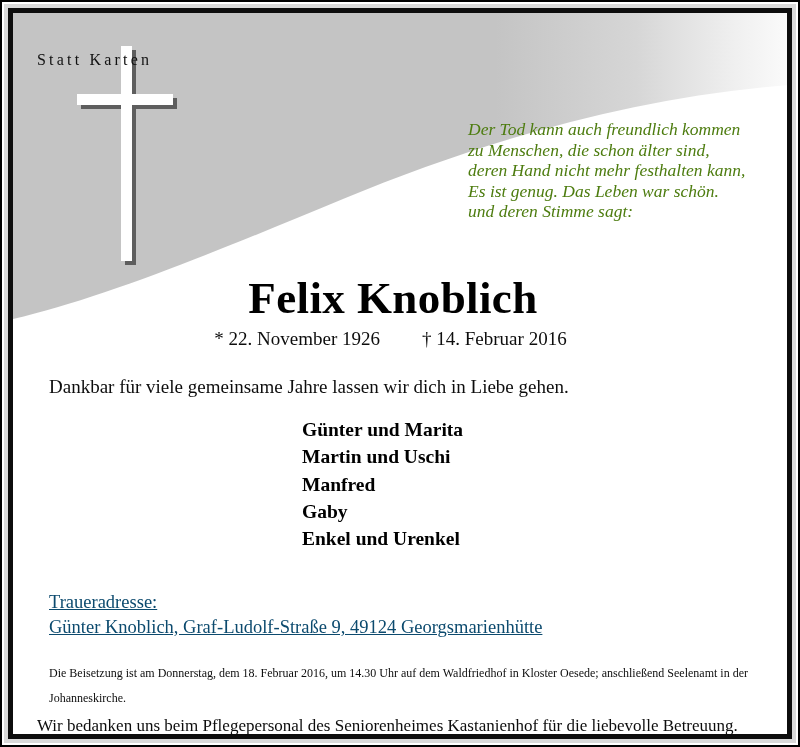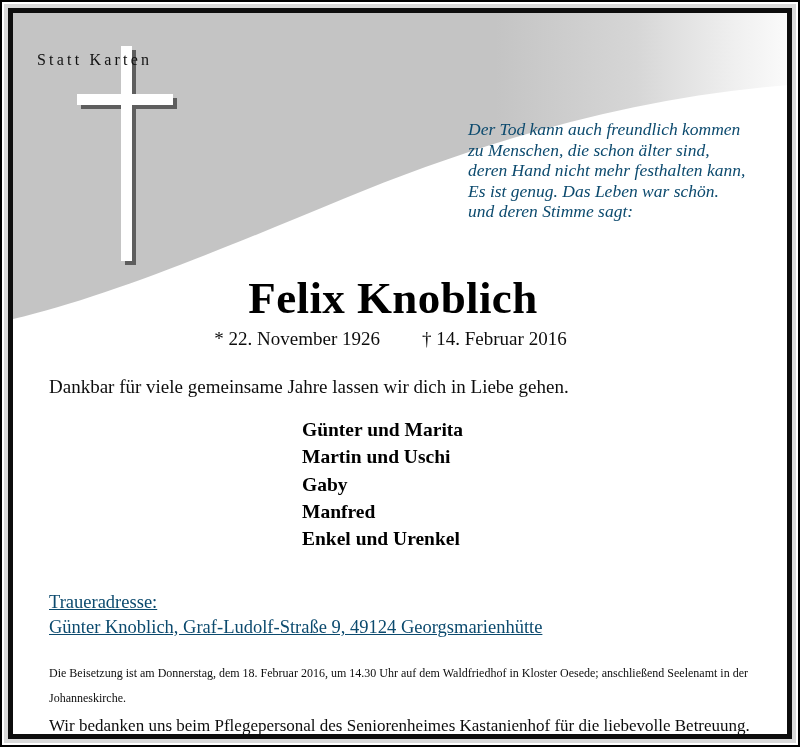--- a/index.html
+++ b/index.html
@@ -77,21 +77,21 @@
     padding-left: 24px;
   }
 
   .poem {
     position: absolute;
     left: 455px;
     top: 106px;
     font-style: italic;
     font-size: 17.5px;
     line-height: 20.6px;
-    color: #0c4a6e;
+    color: #4d7c0f;
     white-space: nowrap;
   }
   .poem div { display: block; }
 
   .deceased-name {
     position: absolute;
     left: 0;
     top: 259px;
     width: 760px;
     text-align: center;
@@ -150,21 +150,21 @@
     left: 36px;
     top: 648px;
     width: 724px;
     font-size: 12px;
     line-height: 24.5px;
     color: #0d0d0d;
   }
 
   .thanks-line {
     position: absolute;
-    left: 36px;
+    left: 24px;
     top: 703px;
     font-size: 17px;
     color: #0d0d0d;
     white-space: nowrap;
   }
 </style>
 </head>
 <body>
 
 <div class="notice">
@@ -218,22 +218,22 @@
 
       <div class="life-dates">
         <span class="birth">* 22. November 1926</span><span>† 14. Februar 2016</span>
       </div>
 
       <div class="intro-line">Dankbar für viele gemeinsame Jahre lassen wir dich in Liebe gehen.</div>
 
       <div class="mourners">
         <div>Günter und Marita</div>
         <div>Martin und Uschi</div>
+        <div>Manfred</div>
         <div>Gaby</div>
-        <div>Manfred</div>
         <div>Enkel und Urenkel</div>
       </div>
 
       <div class="address-block">
         <div>Traueradresse:</div>
         <div>Günter Knoblich, Graf-Ludolf-Straße 9, 49124 Georgsmarienhütte</div>
       </div>
 
       <div class="funeral-block">Die Beisetzung ist am Donnerstag, dem 18. Februar 2016, um 14.30 Uhr auf dem Waldfriedhof in Kloster Oesede; anschließend Seelenamt in der Johanneskirche.</div>
 

